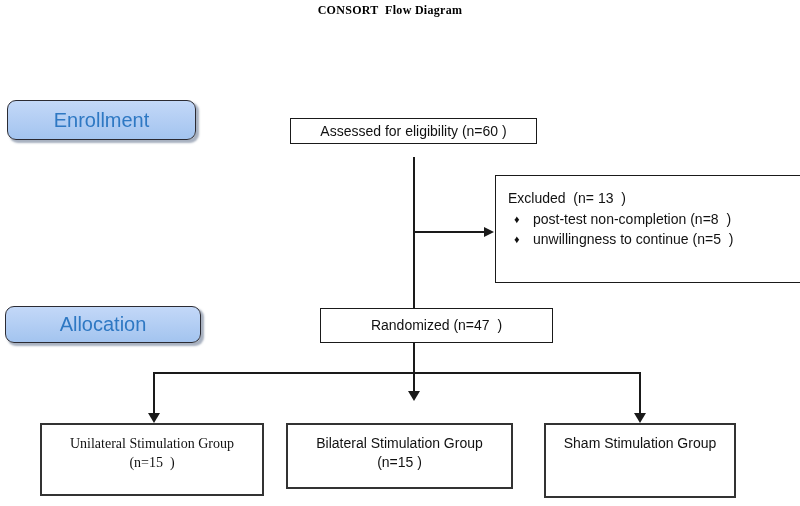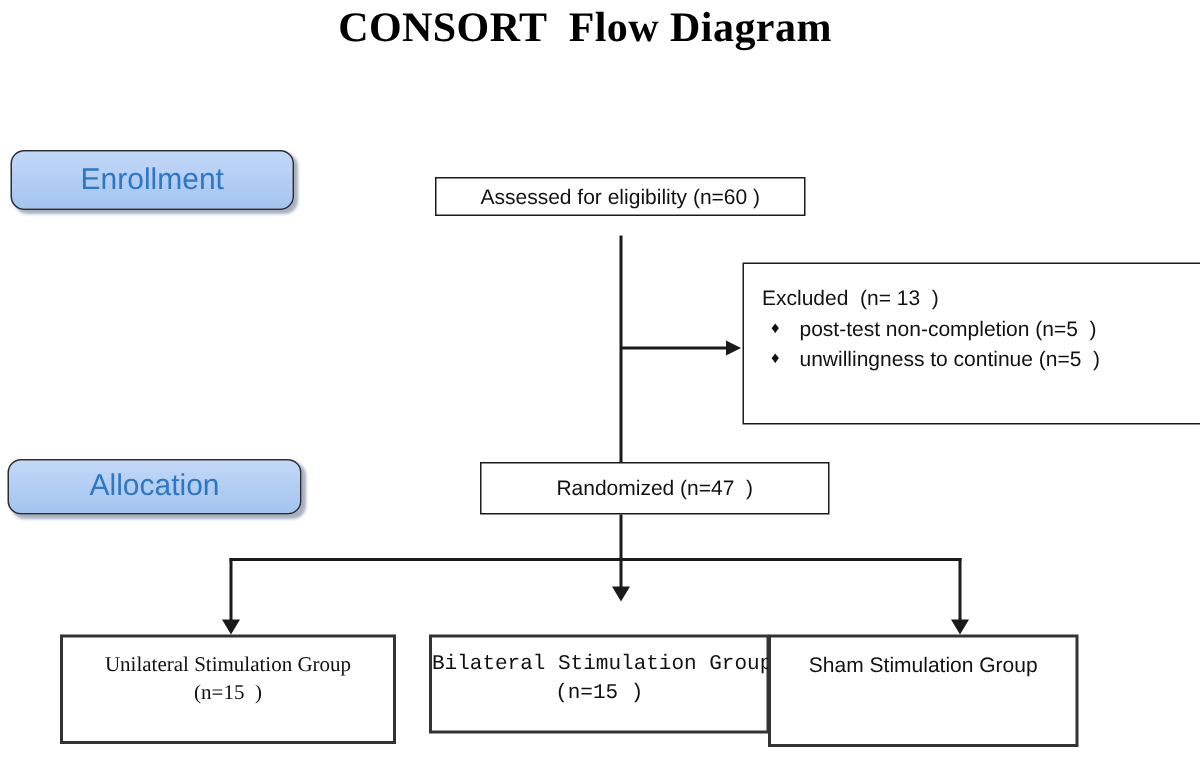--- a/index.html
+++ b/index.html
@@ -16,21 +16,21 @@
 
   
   .title {
     position: absolute;
     top: 3px;
     left: 0;
     width: 780px;
     text-align: center;
     font-family: "Liberation Serif", serif;
     font-weight: bold;
-    font-size: 28px;
+    font-size: 12px;
     letter-spacing: 0.3px;
     color: #000000;
   }
 
   
   .stage {
     position: absolute;
     box-sizing: border-box;
     border: 1.5px solid #2b2b33;
     border-radius: 9px;
@@ -58,22 +58,22 @@
   .box-assessed   { left: 290px; top: 118px; width: 247px; height: 26px; }
   .box-randomized { left: 320px; top: 308px; width: 233px; height: 35px; }
   .box-excluded   { left: 495px; top: 175px; width: 356px; height: 108px; padding: 12px 8px 0 12px; line-height: 20.5px; }
   .bullet-row { display: flex; margin-left: 6px; }
   .bullet-glyph { width: 19px; font-size: 11px; flex: 0 0 19px; }
   .group-box {
     border-width: 2px; border-color: #333333;
     text-align: center; padding-top: 9px;
   }
   .box-group-1 { left: 40px;  top: 423px; width: 224px; height: 73px; font-family: Liberation Serif, serif; }
-  .box-group-2 { left: 286px; top: 423px; width: 227px; height: 66px; font-family: Liberation Mono, monospace; }
-  .box-group-3 { left: 512px; top: 423px; width: 207px; height: 75px; }
+  .box-group-2 { left: 286px; top: 423px; width: 227px; height: 66px; }
+  .box-group-3 { left: 544px; top: 423px; width: 192px; height: 75px; }
 
   
   .line { position: absolute; background: #1a1a1a; }
   .v-assessed-randomized { left: 413px; top: 157px; width: 2px; height: 151px; }
   .h-to-excluded         { left: 414px; top: 231px; width: 71px; height: 2px; }
   .v-randomized-down     { left: 413px; top: 343px; width: 2px; height: 49px; }
   .h-branch              { left: 153px; top: 372px; width: 488px; height: 2px; }
   .v-branch-left         { left: 153px; top: 372px; width: 2px; height: 42px; }
   .v-branch-right        { left: 639px; top: 372px; width: 2px; height: 42px; }
 
@@ -106,21 +106,21 @@
   </div>
 
   <div class="fbox fbox-center box-assessed">
     <span class="pre">Assessed for eligibility (n=60 )</span>
   </div>
 
   <div class="fbox box-excluded">
     <div class="pre">Excluded  (n= 13  )</div>
     <div class="bullet-row">
       <span class="bullet-glyph">♦</span>
-      <span class="pre">post-test non-completion (n=5  )</span>
+      <span class="pre">post-test non-completion (n=8  )</span>
     </div>
     <div class="bullet-row">
       <span class="bullet-glyph">♦</span>
       <span class="pre">unwillingness to continue (n=5  )</span>
     </div>
   </div>
 
   <div class="stage stage-allocation">
     <span class="pre">Allocation</span>
   </div>

